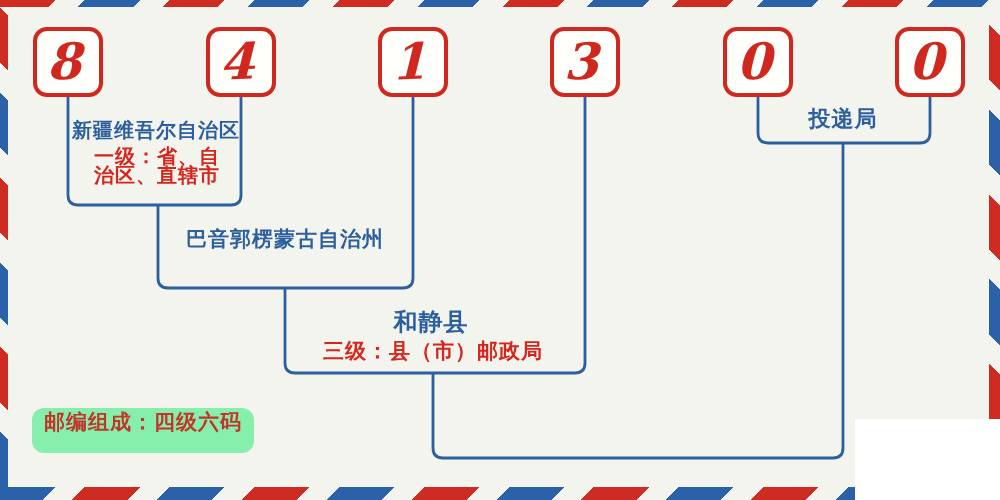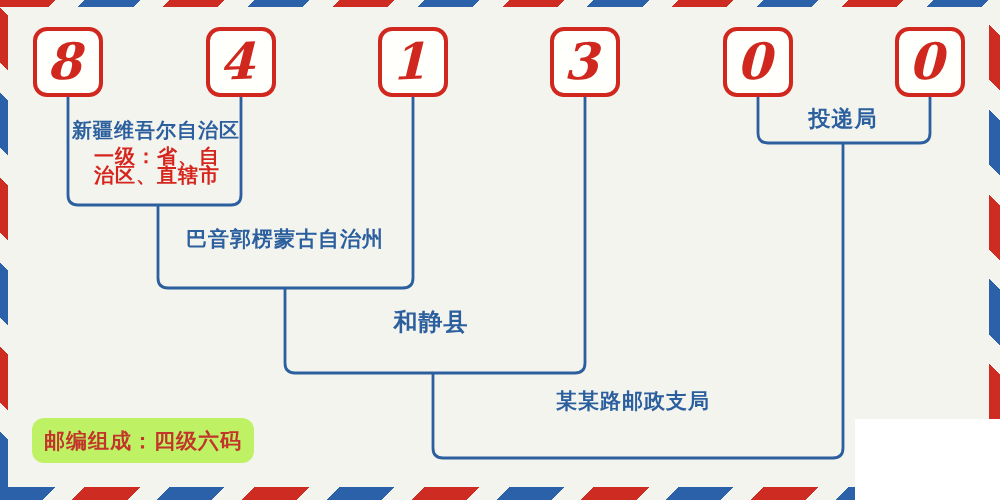--- a/index.html
+++ b/index.html
@@ -57,23 +57,23 @@
   .lvl2-region{left:285px;top:227px;font-size:21px;}
   .lvl2-desc{left:286px;top:256px;font-size:21px;}
   .lvl3-region{left:431px;top:310px;font-size:24px;}
   .lvl3-desc{left:433px;top:339px;font-size:21px;}
   .lvl4-region{left:633px;top:389px;font-size:21px;}
   .lvl4-desc{left:638px;top:426px;font-size:21px;}
   .tdj{left:843px;top:107px;font-size:22px;color:var(--blue);text-align:right;}
 
   
   .badge{
-    position:absolute;left:32px;top:418px;width:222px;height:45px;
-    background:#bef264;border-radius:12px;
-    display:flex;align-items:center;justify-content:center;
+    position:absolute;left:32px;top:408px;width:222px;height:45px;
+    background:#86efac;border-radius:12px;
+    display:flex;align-items:flex-start;justify-content:center;
   }
   .badge-text{color:var(--badge-red);font-weight:bold;font-size:21px;letter-spacing:1px;}
 </style>
 </head>
 <body>
 
 <div class="stage">
 
   <div class="band band-top"></div>
   <div class="band band-bottom"></div>
@@ -108,22 +108,22 @@
     <span class="digit">0</span>
   </div>
 
   <div class="region lvl1-region">新疆维吾尔自治区</div>
   <div class="desc lvl1-desc">一级：省、自
 治区、直辖市</div>
 
   <div class="region lvl2-region">巴音郭楞蒙古自治州</div>
 
   <div class="region lvl3-region">和静县</div>
+  <div class="desc lvl3-desc">三级：县（市）邮政局</div>
 
-  <div class="region lvl4-region">某某路邮政支局</div>
 
   <div class="tdj">投递局</div>
 
   <div class="badge">
     <span class="badge-text">邮编组成：四级六码</span>
   </div>
 
 </div>
 
 </body></html>

